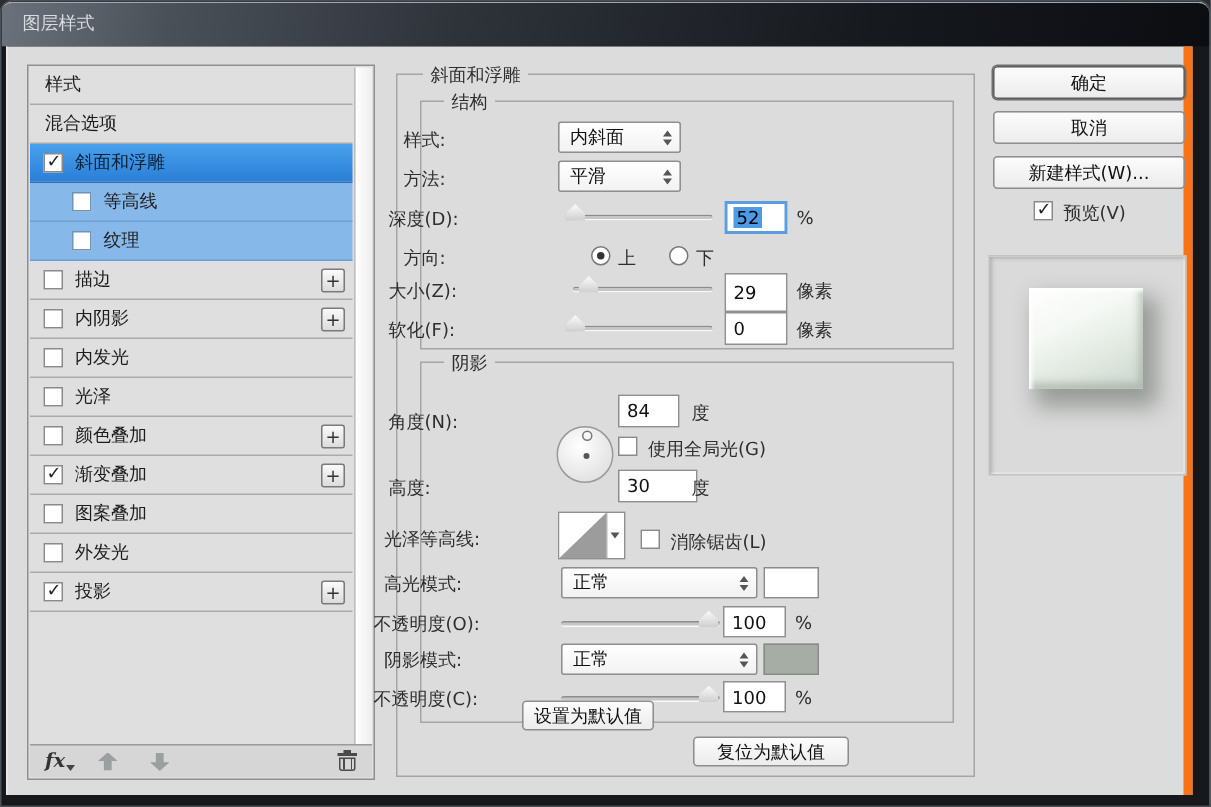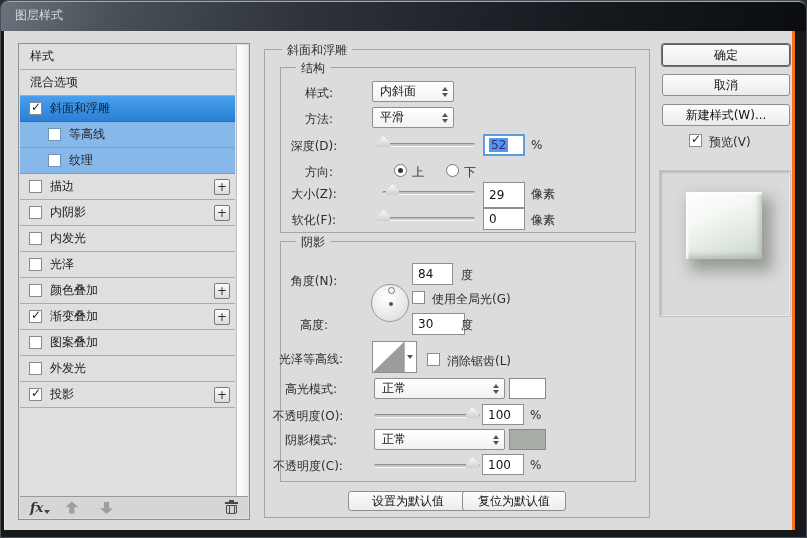--- a/index.html
+++ b/index.html
@@ -4,21 +4,21 @@
 <style>
   * { margin:0; padding:0; box-sizing:border-box; font-family:"DejaVu Sans","Liberation Sans",sans-serif; }
   html,body { width:807px; height:538px; background:#2a2c30; }
   .window { position:relative; width:807px; height:538px; background:#16181c;
             border:1px solid #4a5058; border-radius:8px 8px 0 0; overflow:hidden;padding-left:20px; }
   .titlebar { position:absolute; left:0; top:0; right:0; height:30px;
     background:linear-gradient(100deg,#6b727b 0%,#4a5058 14%,#2e333a 38%,#16191e 72%,#0b0d11 100%);
     border-radius:7px 7px 0 0; border-top:1px solid #a3a8af;
     color:#d8dbdf; font-size:12px; line-height:27px; padding-left:14px; }
   .dlgbody { position:absolute; left:3px; top:30px; width:791px; height:499px;
-    background:#dcdcdc; border-left:1px solid #ececec; border-right:3px solid #f97316; }
+    background:#dcdcdc; border-left:1px solid #ececec; border-right:6px solid #f97316; }
 
   
   .lpanel { position:absolute; left:13px; top:12px; width:232px; height:477px;
     border:1px solid #8f8f8f; background:#dfdfdf; }
   .ltrack { position:absolute; top:1px; bottom:23px; right:1px; width:12px;
     background:linear-gradient(to right,#ffffff,#eeeeee); border-left:1px solid #bdbdbd; }
   .lp-row { position:absolute; left:1px; right:14px; height:26px; border-bottom:1px solid #ababab;
     display:flex; align-items:center; font-size:12px; color:#1c1c1c; background:#dfdfdf; }
   .lp-row.sel { background:linear-gradient(#49a0ec,#2a7fd6); border-bottom-color:#2a6db8; color:#0c1f33; }
   .lp-row.child { background:#87b8ea; border-bottom-color:#6d9fd2; color:#122固6; }
@@ -44,35 +44,35 @@
   .trash .lid { position:absolute; top:2px; left:0; width:13px; height:2px; background:#4a4a4a; }
   .trash .hdl { position:absolute; top:0; left:4px; width:5px; height:2px; background:#4a4a4a; }
   .trash .bod { position:absolute; top:5px; left:1px; width:11px; height:9px; border:1px solid #4a4a4a;
     border-radius:0 0 2px 2px;
     background:repeating-linear-gradient(to right,transparent 0 2px,#4a4a4a 2px 3px,transparent 3px 5px); }
 
   
   .grp { position:absolute; border:1px solid #a5a5a5; }
   .legend { position:absolute; background:#dcdcdc; padding:0 5px; font-size:12px; color:#2e2e2e; white-space:nowrap; }
 
-  .flabel { position:absolute; font-size:12px; color:#2e2e2e; text-align:center; white-space:nowrap; }
+  .flabel { position:absolute; font-size:12px; color:#2e2e2e; text-align:left; white-space:nowrap; }
 
   .dd { position:absolute; background:linear-gradient(#ffffff,#f2f2f2); border:1px solid #8f8f8f;
     border-radius:2px; font-size:12px; color:#111; display:flex; align-items:center; padding-left:7px; }
   .step { position:absolute; right:5px; top:50%; transform:translateY(-50%); display:flex;
     flex-direction:column; gap:2px; }
   .tu { width:0; height:0; border-left:3px solid transparent; border-right:3px solid transparent;
     border-bottom:4px solid #555; }
   .td { width:0; height:0; border-left:3px solid transparent; border-right:3px solid transparent;
     border-top:4px solid #555; }
 
   .vbox { position:absolute; background:#fff; border:1px solid #8f8f8f; font-size:12px; color:#111;
     display:flex; align-items:center; padding-left:5px; }
   .vbox.focus { border:2px solid #5b9ddd; padding-left:4px; }
-  .vbox.focus span { background:#4d9be4; color:#4c1d95; padding:0 2px; }
+  .vbox.focus span { background:#4d9be4; color:#000000; padding:0 2px; }
 
   .track { position:absolute; height:4px; background:#c6c6c6; border-top:1px solid #8d8d8d;
     border-bottom:1px solid #fafafa; border-radius:2px; }
   .sthumb { position:absolute; width:13px; height:11px; background:linear-gradient(#fbfbfb,#cfcfcf);
     clip-path:polygon(50% 0,100% 58%,100% 100%,0 100%,0 58%); filter:drop-shadow(0 0 1px #777); }
 
   .radio { position:absolute; width:13px; height:13px; border:1px solid #777; border-radius:50%; background:#fff; }
   .radio.on::after { content:""; position:absolute; left:3px; top:3px; width:5px; height:5px;
     border-radius:50%; background:#333; }
   .fcb { position:absolute; width:13px; height:13px; background:#fff; border:1px solid #8a8a8a; }
@@ -301,21 +301,21 @@
     <div class="swatch" style="left: 504px; top: 398px; width: 37px; height: 21px; background: rgb(165, 173, 164);"></div>
 
     <div class="flabel" style="left:244px;top:427px;width:118px">不透明度(C):</div>
     <div class="track" style="left:369px;top:433px;width:106px"></div>
     <div class="sthumb" style="left:461px;top:426px"></div>
     <div class="vbox" style="left:477px;top:423px;width:42px;height:21px">
       <span>100</span>
     </div>
     <div class="flabel" style="left:525px;top:427px">%</div>
 
-    <div class="btn" style="left:343px;top:460px;width:120px;height:20px">设置为默认值</div>
+    <div class="btn" style="left:343px;top:436px;width:88px;height:20px">设置为默认值</div>
     <div class="btn" style="left:457px;top:460px;width:104px;height:20px">复位为默认值</div>
 
     <div class="btn default" style="left:657px;top:13px;width:128px;height:22px">确定</div>
     <div class="btn" style="left:657px;top:43px;width:128px;height:22px">取消</div>
     <div class="btn" style="left:657px;top:73px;width:128px;height:22px">新建样式(W)...</div>
     <span class="fcb on" style="left:684px;top:103px"></span>
     <div class="flabel" style="left:704px;top:103px;text-align:left">预览(V)</div>
 
     <div class="pvpanel" style="left:654px;top:139px;width:132px;height:147px">
       <div class="pvsquare" style="left:26px;top:21px"></div>

